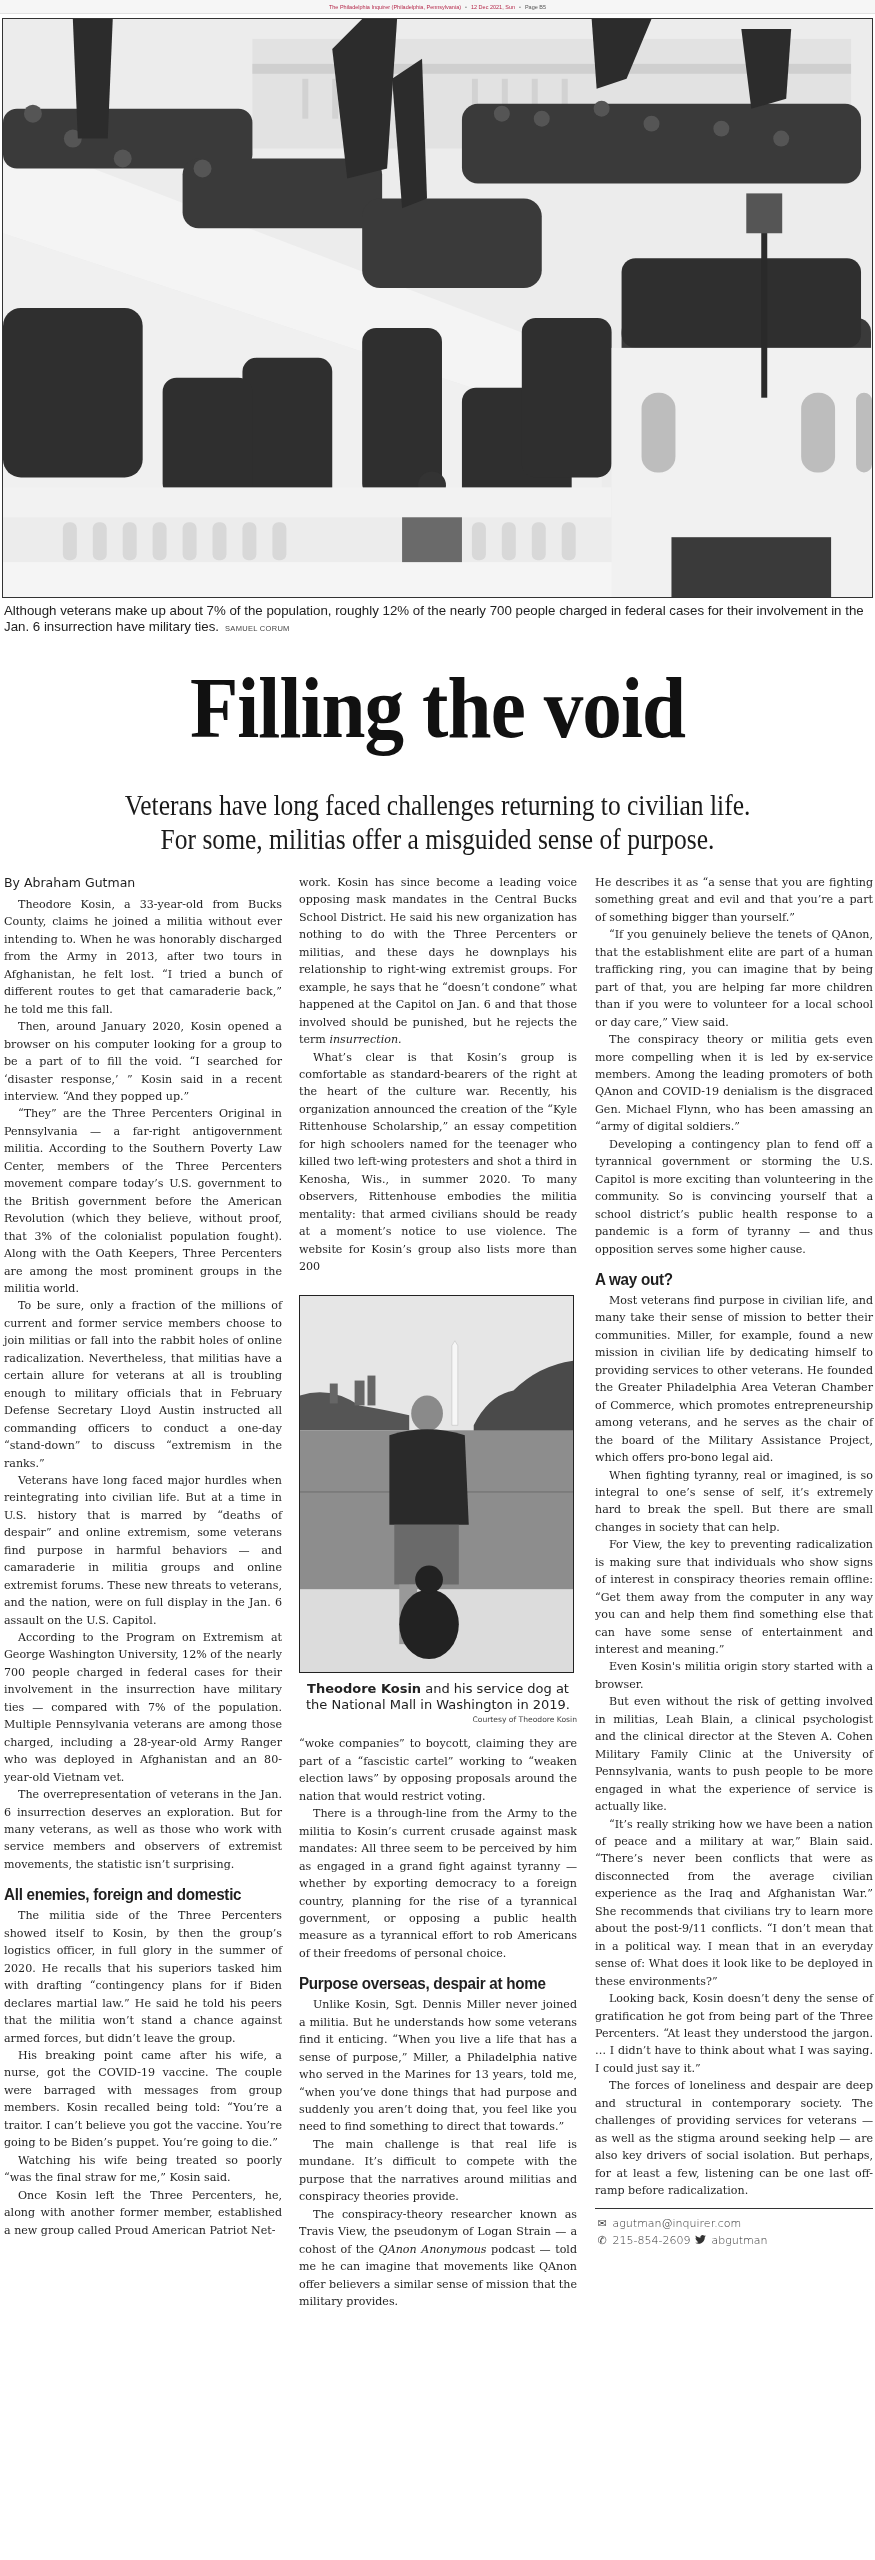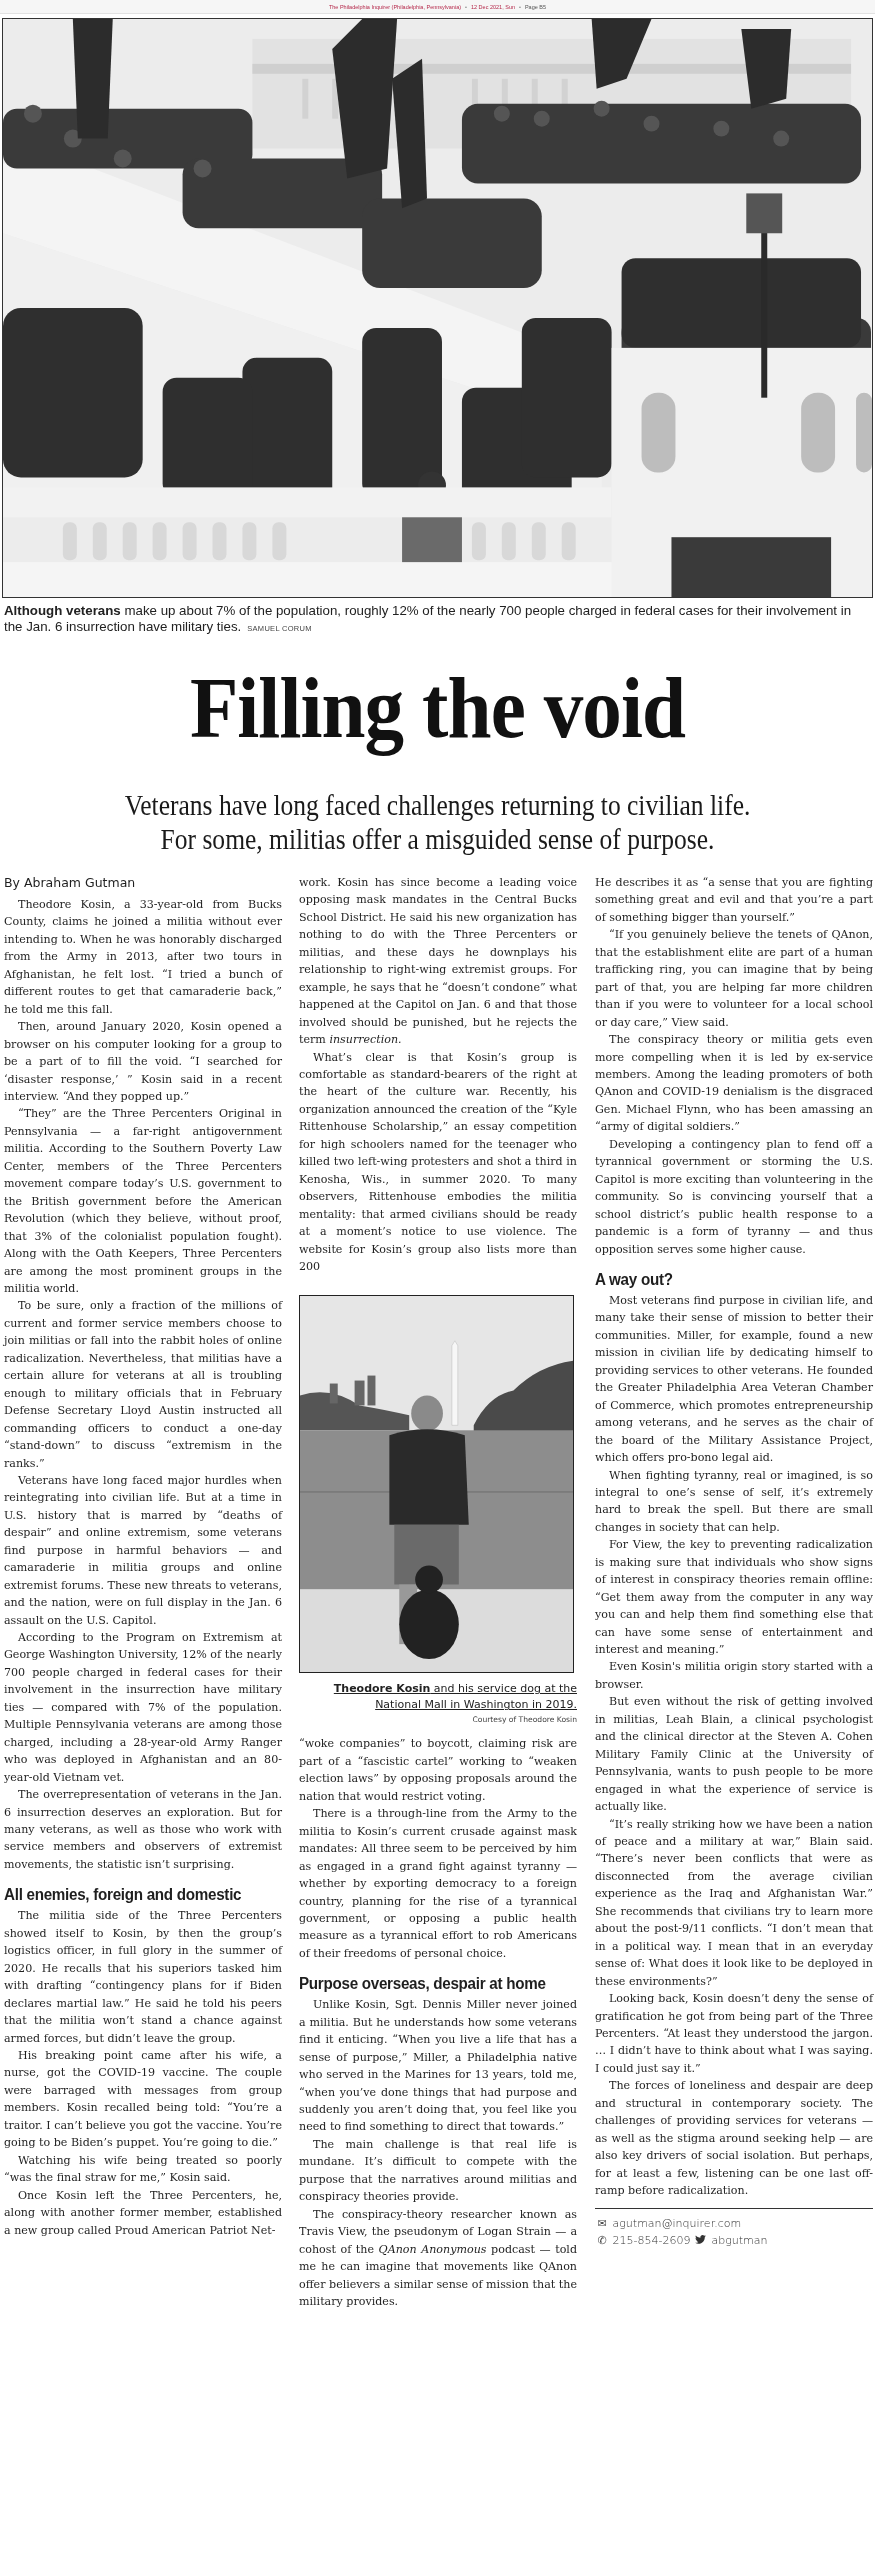--- a/index.html
+++ b/index.html
@@ -19,21 +19,21 @@
     position: absolute; left: 2px; top: 18px; width: 871px; height: 580px;
     border: 1px solid #333; overflow: hidden;
     background: linear-gradient(180deg, #efefef 0%, #e6e6e6 30%, #d8d8d8 60%, #cfcfcf 100%);
   }
   .hero svg { display: block; width: 100%; height: 100%; }
 
   .hero-caption {
     position: absolute; left: 4px; top: 603px; width: 860px;
     font-family: "Liberation Sans", sans-serif; font-size: 13.3px; line-height: 15.5px; color: #222;
   }
-  .hero-caption b { font-weight: bold; }
+  .hero-caption b { font-weight: normal; }
   .hero-caption .credit { font-size: 7.5px; letter-spacing: 0.3px; margin-left: 6px; color: #444; }
 
   .headline {
     position: absolute; left: 0; top: 662px; width: 875px; text-align: center;
     font-family: "Liberation Serif", serif; font-size: 86px; line-height: 92px;
     color: #111; letter-spacing: -1px; transform: scaleX(0.92); transform-origin: center;
   }
   .dek {
     position: absolute; left: 0; top: 788px; width: 875px; text-align: center;
     font-family: "Liberation Serif", serif; font-size: 29px; line-height: 34px; color: #1a1a1a;
@@ -58,22 +58,22 @@
     line-height: 20px; margin: 12px 0 2px 0; letter-spacing: -0.3px; text-indent: 0 !important;
     transform: scaleX(0.95); transform-origin: left;
   }
 
   .photo2 {
     width: 275px; height: 378px; margin: 20px 0 8px 0; border: 1px solid #222; overflow: hidden;
     background: linear-gradient(180deg, #e9e9e9 0%, #e0e0e0 35%, #8a8a8a 48%, #9c9c9c 70%, #d9d9d9 85%, #e3e3e3 100%);
   }
   .photo2 svg { display: block; width: 100%; height: 100%; }
   .photo2-cap {
-    font-family: "DejaVu Sans", sans-serif; font-size: 11px; line-height: 16px; color: #222;
-    text-align: right; text-indent: 0 !important; text-decoration: underline;
+    font-family: "DejaVu Sans", sans-serif; font-size: 13px; line-height: 16px; color: #222;
+    text-align: center; text-indent: 0 !important;
   }
   .photo2-cap b { font-weight: bold; }
   .photo2-credit {
     font-family: "DejaVu Sans", sans-serif; font-size: 7.6px; line-height: 14px; color: #444;
     margin-bottom: 8px; text-align: right; text-indent: 0 !important;
   }
 
   .bio {
     border-top: 1px solid #333; margin-top: 8px; padding-top: 6px;
     font-family: "DejaVu Sans", sans-serif; font-size: 11px; line-height: 17px;
@@ -233,21 +233,21 @@
       <rect x="95" y="230" width="65" height="60" fill="#6a6a6a"></rect>
       <rect x="100" y="290" width="18" height="60" fill="#999"></rect>
 
       <ellipse cx="130" cy="330" rx="30" ry="35" fill="#222"></ellipse>
       <circle cx="130" cy="285" r="14" fill="#222"></circle>
     </svg>
   </div>
   <div class="photo2-cap"><b>Theodore Kosin</b><span> and his service dog at the National Mall in Washington in 2019.</span></div>
   <div class="photo2-credit">Courtesy of Theodore Kosin</div>
 
-  <p style="text-indent:0">“woke companies” to boycott, claiming risk are part of a “fascistic cartel” working to “weaken election laws” by opposing proposals around the nation that would restrict voting.</p>
+  <p style="text-indent:0">“woke companies” to boycott, claiming they are part of a “fascistic cartel” working to “weaken election laws” by opposing proposals around the nation that would restrict voting.</p>
   <p>There is a through-line from the Army to the militia to Kosin’s current crusade against mask mandates: All three seem to be perceived by him as engaged in a grand fight against tyranny — whether by exporting democracy to a foreign country, planning for the rise of a tyrannical government, or opposing a public health measure as a tyrannical effort to rob Americans of their freedoms of personal choice.</p>
   <div class="subhead">Purpose overseas, despair at home</div>
   <p>Unlike Kosin, Sgt. Dennis Miller never joined a militia. But he understands how some veterans find it enticing. “When you live a life that has a sense of purpose,” Miller, a Philadelphia native who served in the Marines for 13 years, told me, “when you’ve done things that had purpose and suddenly you aren’t doing that, you feel like you need to find something to direct that towards.”</p>
   <p>The main challenge is that real life is mundane. It’s difficult to compete with the purpose that the narratives around militias and conspiracy theories provide.</p>
   <p><span>The conspiracy-theory researcher known as Travis View, the pseudonym of Logan Strain — a cohost of the </span><i>QAnon Anonymous</i><span> podcast — told me he can imagine that movements like QAnon offer believers a similar sense of mission that the military provides.</span></p>
 </div>
 
 <div class="col col3">
   <p style="text-indent:0">He describes it as “a sense that you are fighting something great and evil and that you’re a part of something bigger than yourself.”</p>
   <p>“If you genuinely believe the tenets of QAnon, that the establishment elite are part of a human trafficking ring, you can imagine that by being part of that, you are helping far more children than if you were to volunteer for a local school or day care,” View said.</p>

